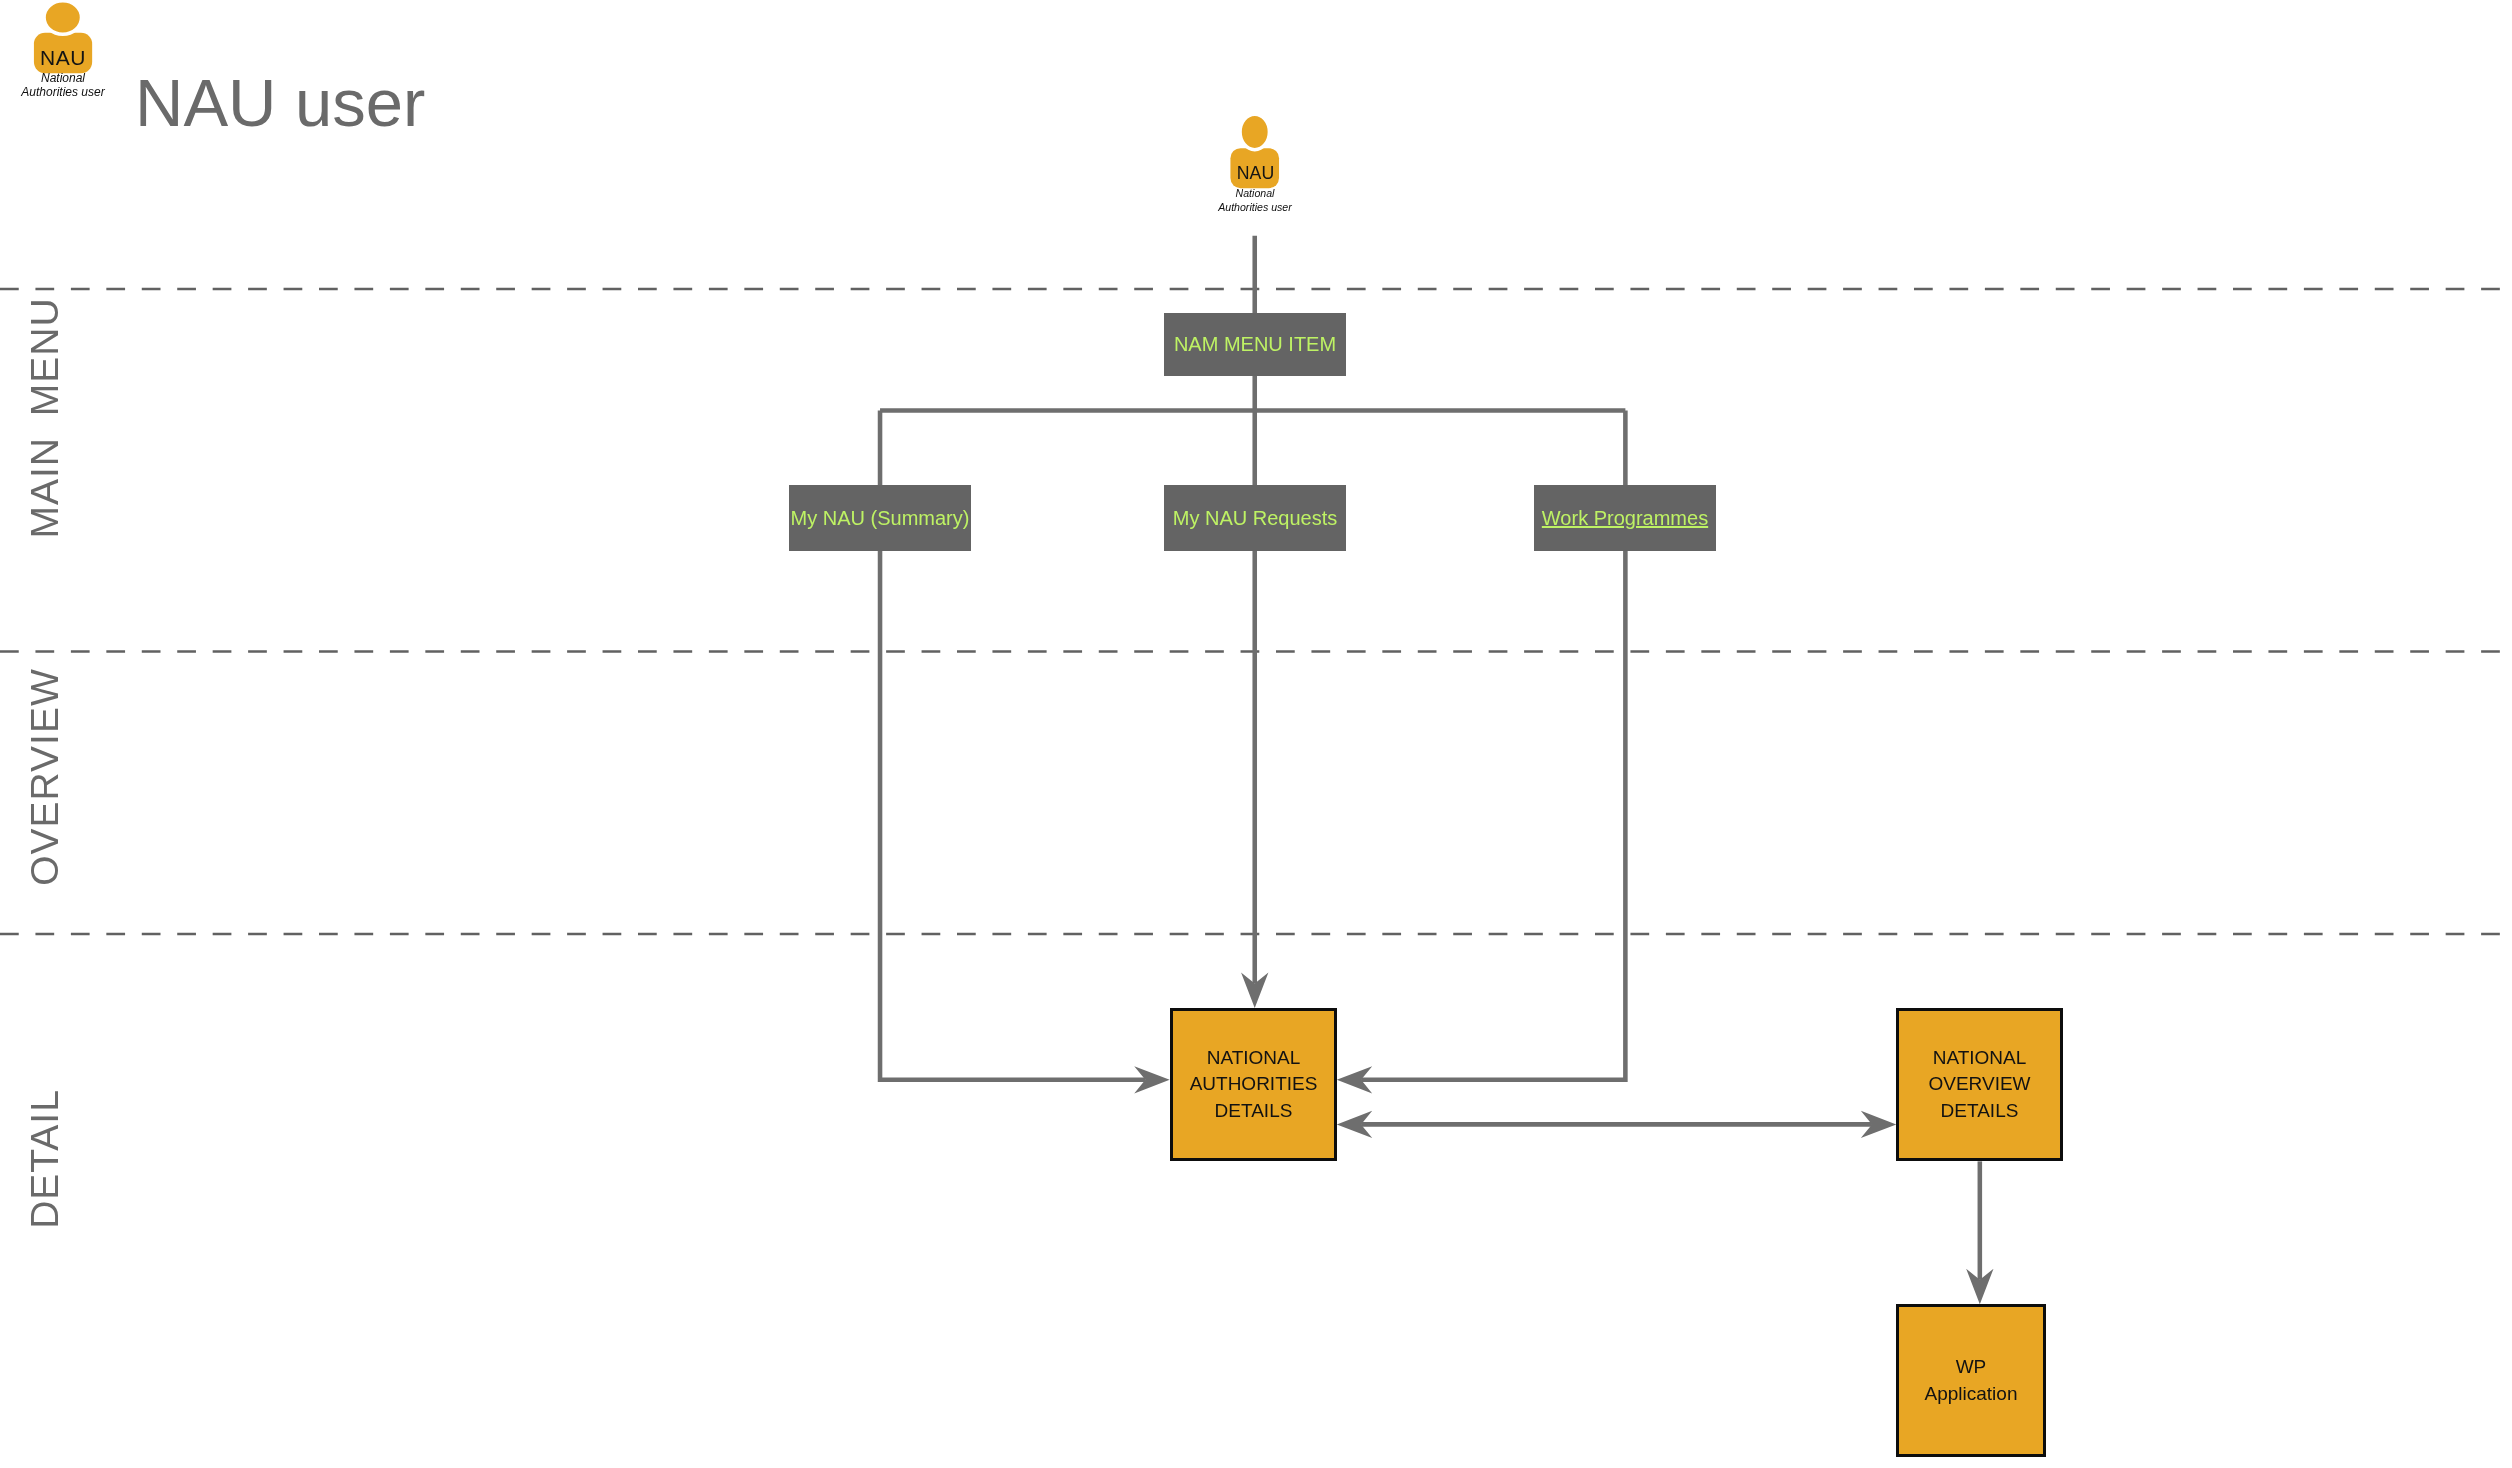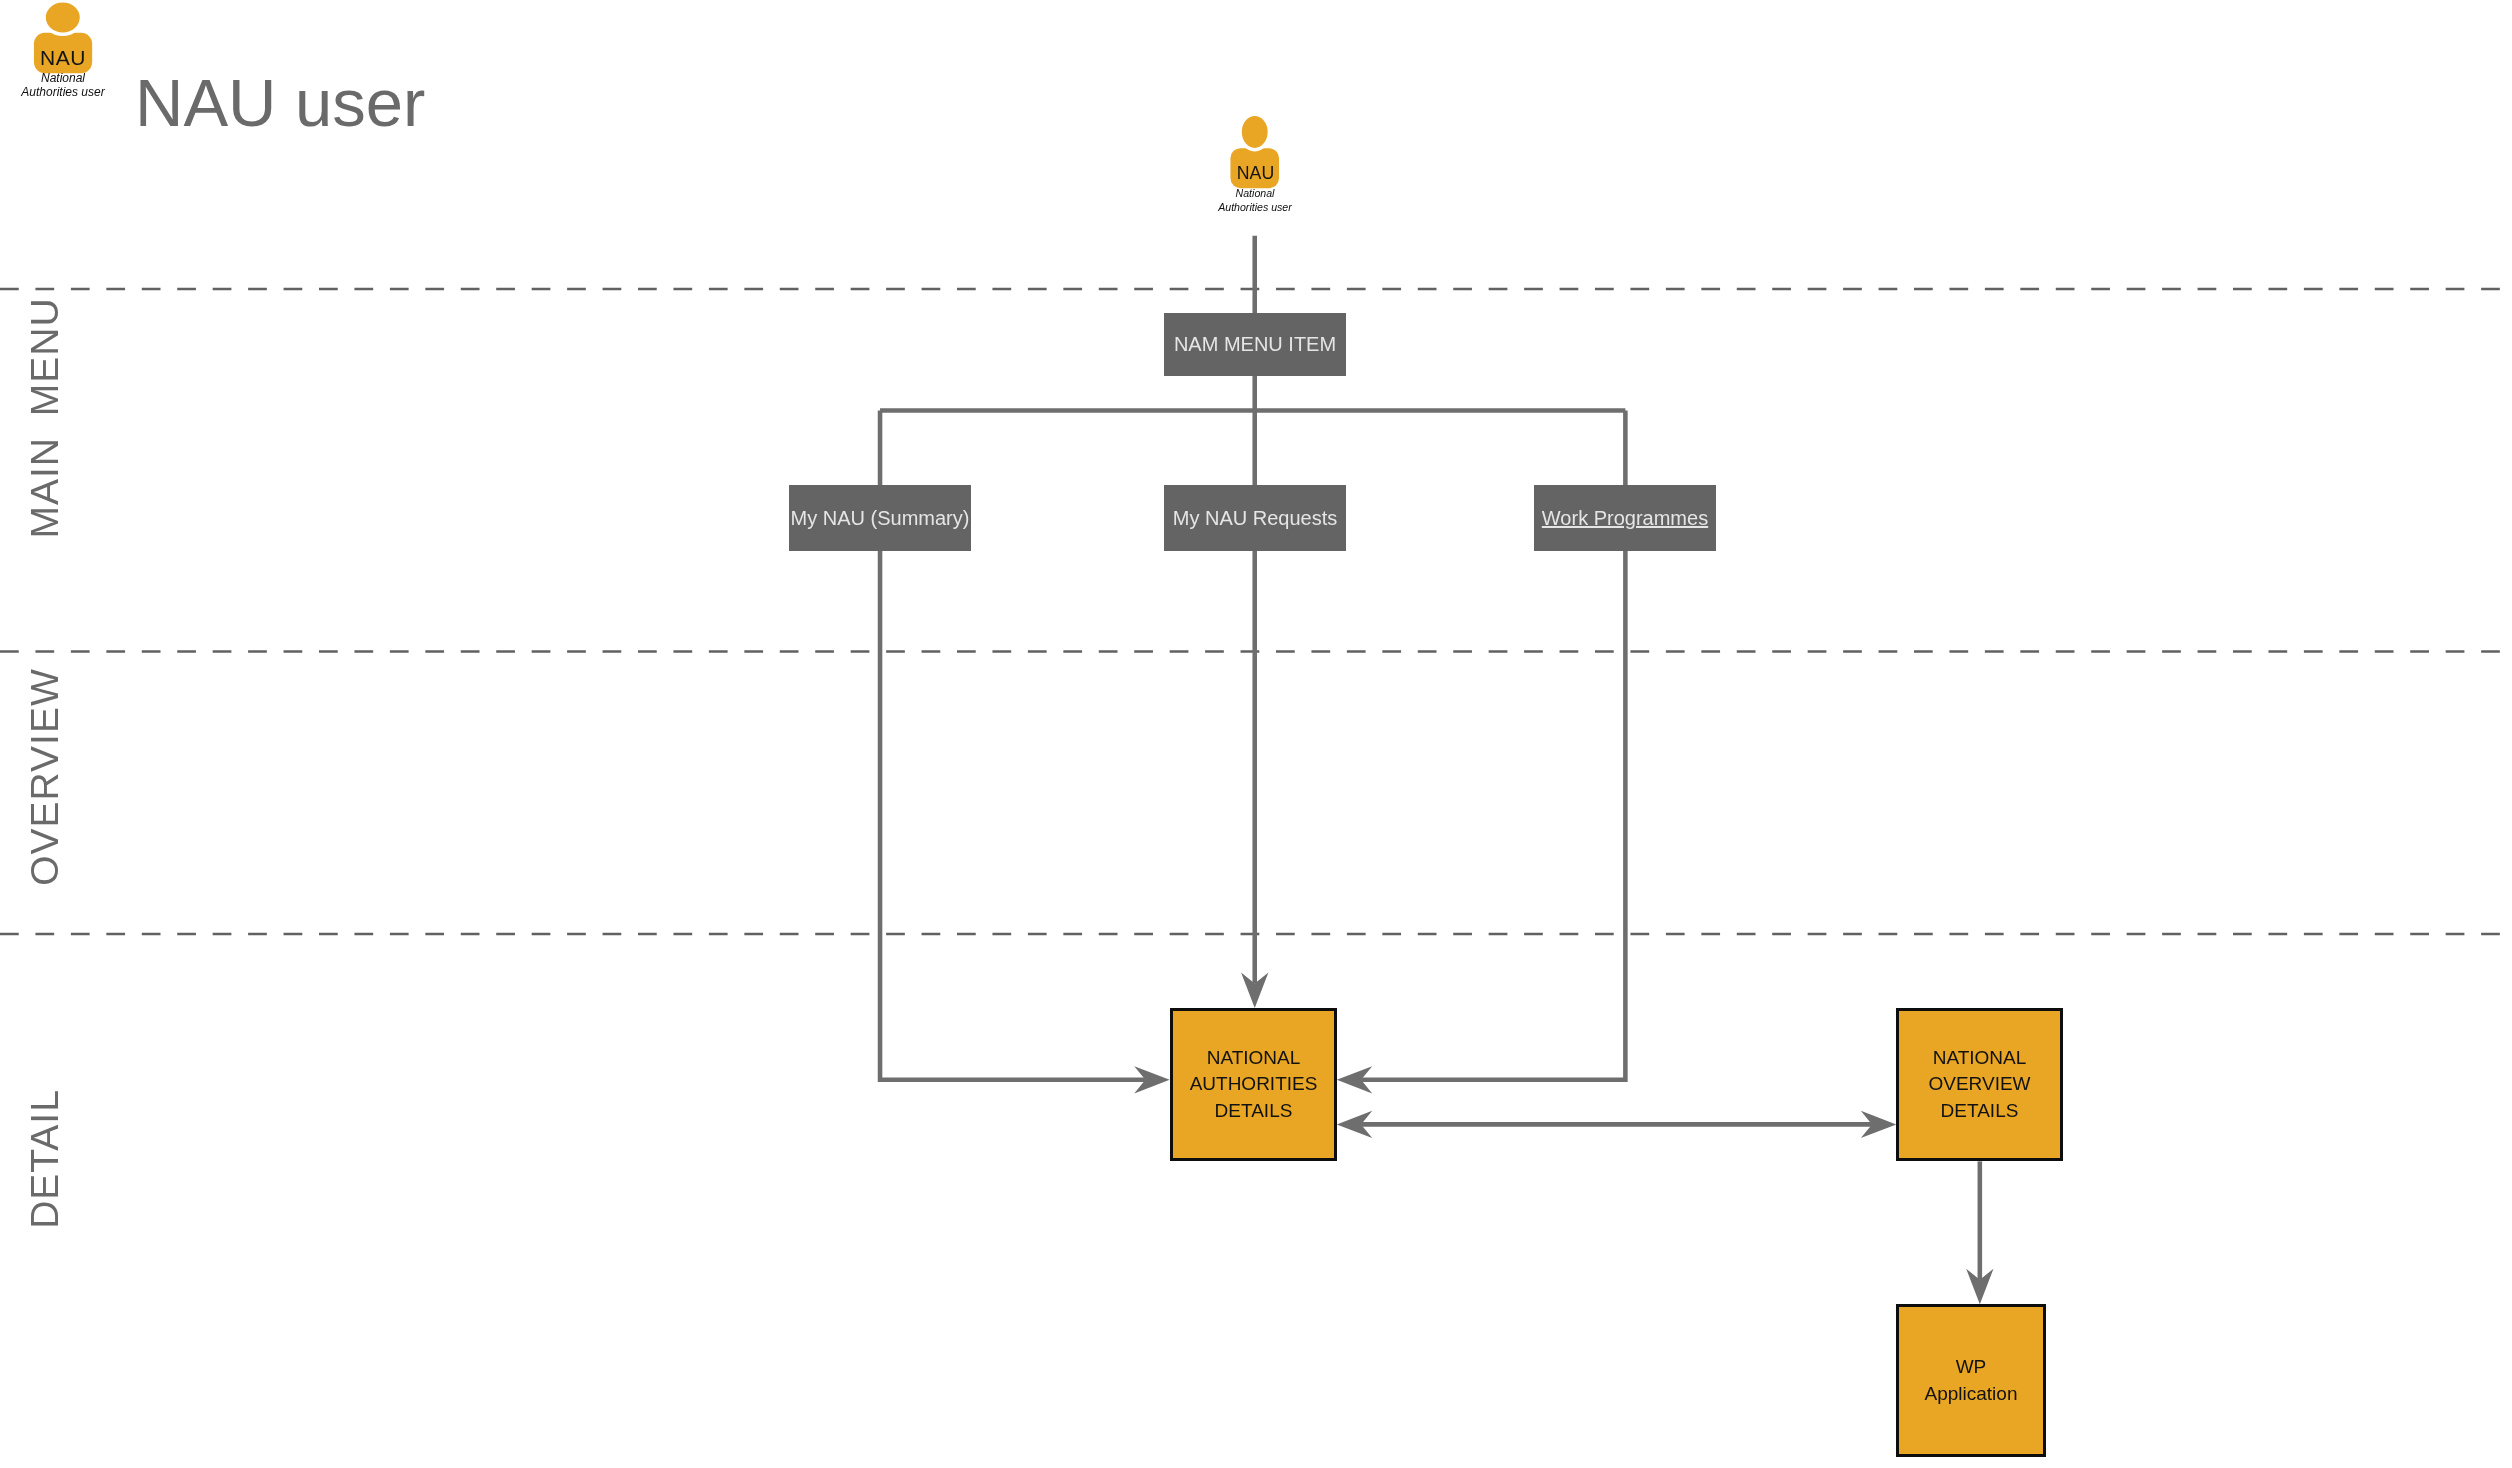--- a/index.html
+++ b/index.html
@@ -45,21 +45,21 @@
     white-space:nowrap;
     transform:translate(-50%,-50%) rotate(-90deg);
   }
   #lane-main-menu{left:45px;top:418px;}
   #lane-overview{left:45px;top:777px;}
   #lane-detail{left:45px;top:1159px;}
   
   .menu-node{
     position:absolute;
     background:var(--box-gray,#646464);
-    color:#e5e5e5;font-size:20px;
+    color:#bef264;font-size:20px;
     display:flex;align-items:center;justify-content:center;
     text-align:center;white-space:nowrap;
   }
   #node-nam{left:1164px;top:313px;width:182px;height:63px;}
   #node-summary{left:789px;top:485px;width:182px;height:66px;}
   #node-requests{left:1164px;top:485px;width:182px;height:66px;}
   #node-workprog{left:1534px;top:485px;width:182px;height:66px;text-decoration:underline;}
   .detail-node{
     position:absolute;
     background:var(--accent-orange,#E8A624);

